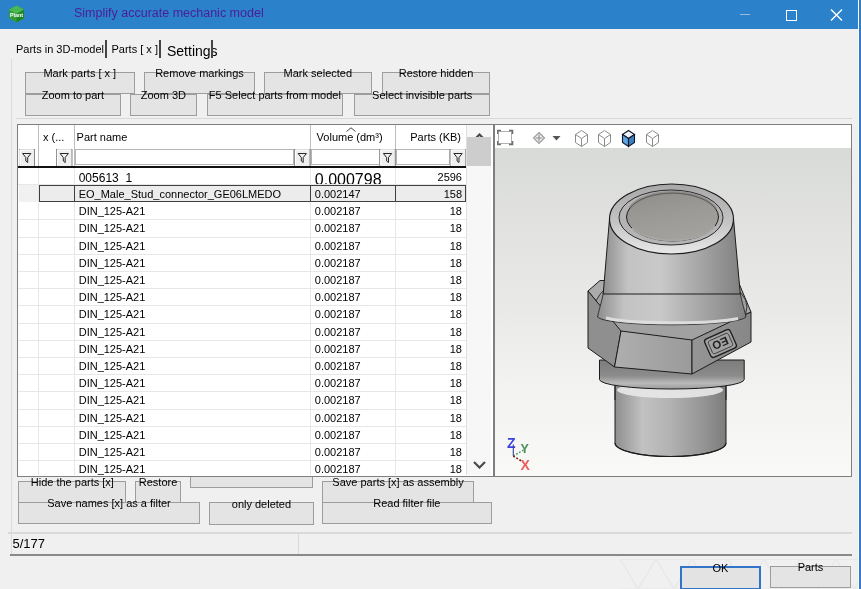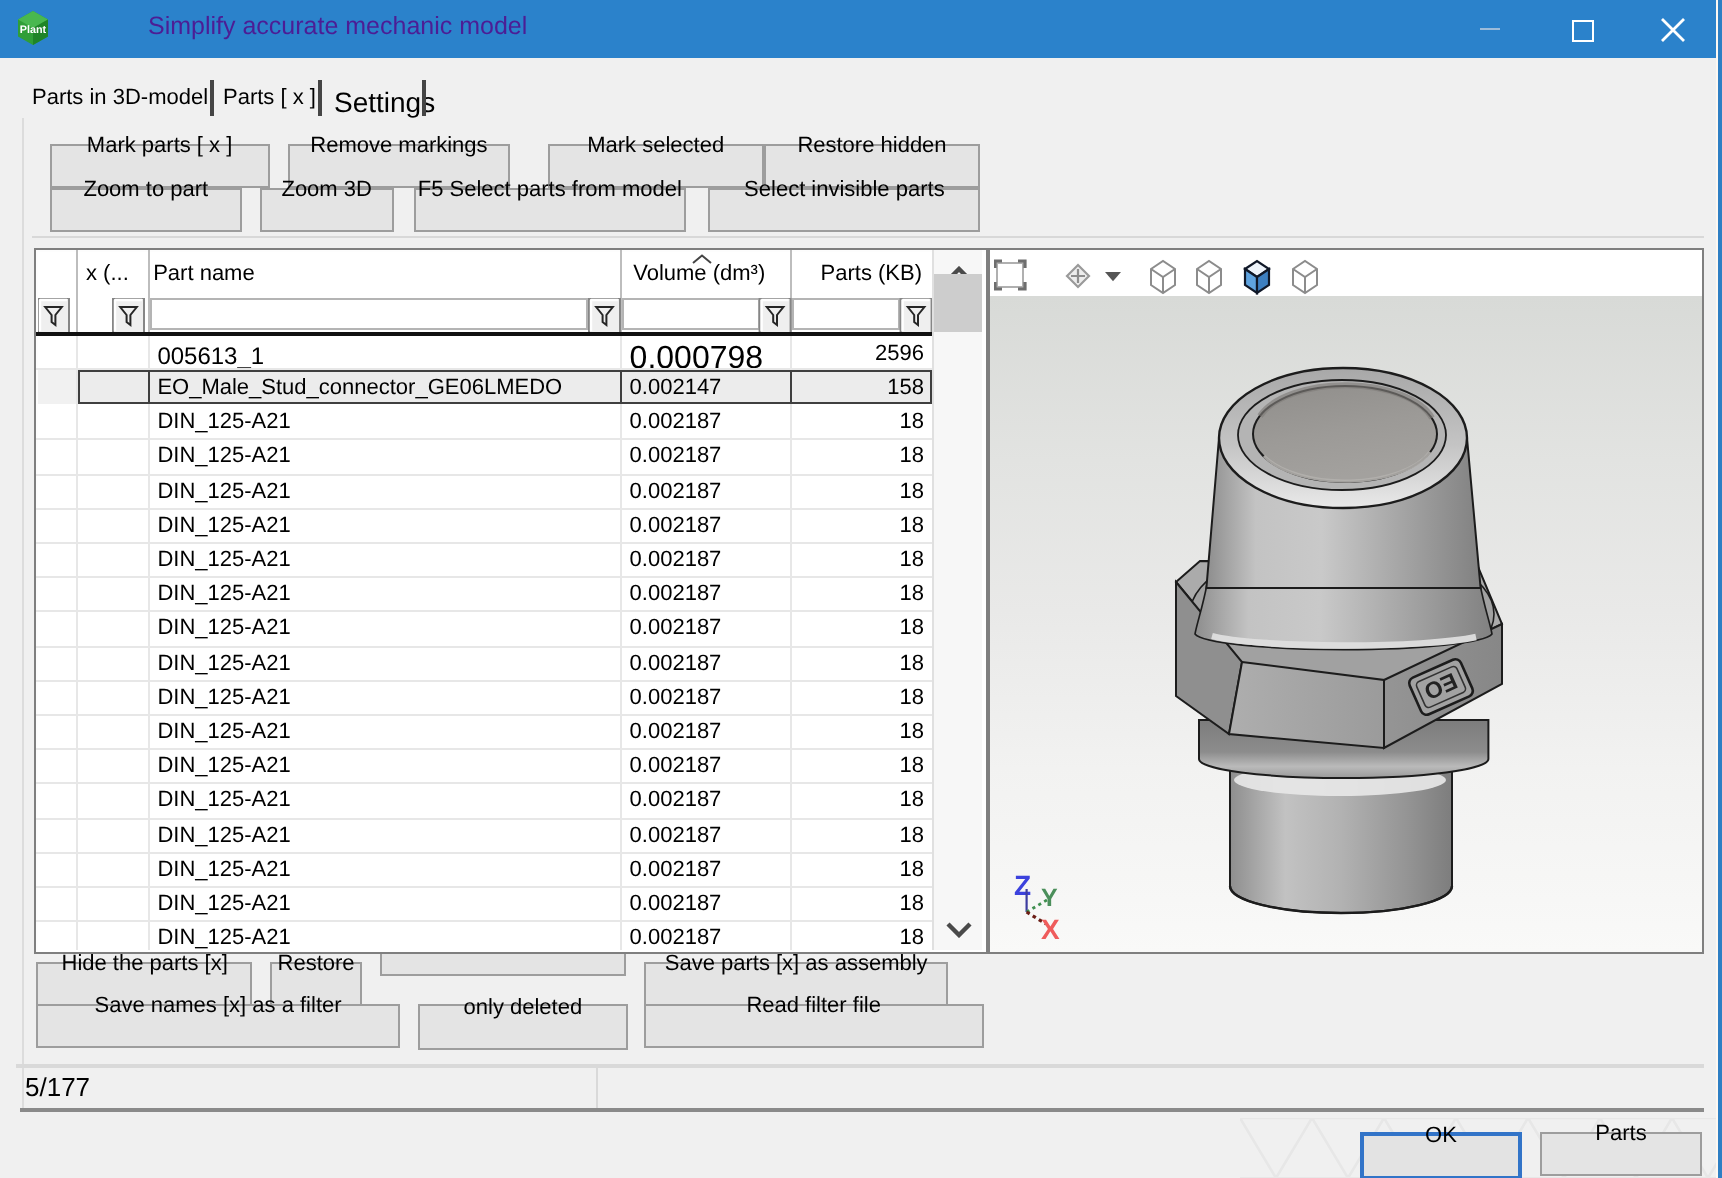--- a/index.html
+++ b/index.html
@@ -37,21 +37,21 @@
 
 <div class="abs" style="left:11px;top:59px;width:1px;height:495px;background:#dcdcdc;"></div>
 <div class="abs" style="left:16px;top:117.6px;width:836px;height:1.2px;background:#d8d8d8;"></div>
 <div class="abs" style="left:10px;top:554.3px;width:842px;height:1.7px;background:#8a8a8a;"></div>
 <div class="abs" style="left:8px;top:532.4px;width:844px;height:1.2px;background:#d9d9d9;"></div>
 <div class="abs" style="left:298px;top:533.6px;width:1.2px;height:20px;background:#d9d9d9;"></div>
 <div class="abs" style="left:12.5px;top:537px;font-size:13px;line-height:13px;">5/177</div>
 
 <div class="btn" style="left:25px;top:72px;width:109.6px;height:18px;">Mark parts [ x ]</div>
 <div class="btn" style="left:144.2px;top:72px;width:110.6px;height:18px;">Remove markings</div>
-<div class="btn" style="left:263.5px;top:72px;width:108.7px;height:18px;margin-left:10px;">Mark selected</div>
+<div class="btn" style="left:263.5px;top:72px;width:108.7px;height:18px;">Mark selected</div>
 <div class="btn" style="left:382px;top:72px;width:108px;height:18px;">Restore hidden</div>
 <div class="btn" style="left:25px;top:94px;width:95.8px;height:18px;">Zoom to part</div>
 <div class="btn" style="left:130.1px;top:94px;width:66.5px;height:18px;">Zoom 3D</div>
 <div class="btn" style="left:206.5px;top:94px;width:136.8px;height:18px;">F5 Select parts from model</div>
 <div class="btn" style="left:353.9px;top:94px;width:136.6px;height:18px;">Select invisible parts</div>
 
 <div class="btn" style="left:18.2px;top:480.5px;width:108.3px;height:17px;">Hide the parts [x]</div>
 <div class="btn" style="left:134.8px;top:480.5px;width:46.5px;height:17px;">Restore</div>
 <div class="btn" style="left:189.7px;top:466px;width:123.1px;height:17px;text-decoration:underline;">Delete parts [x] in model</div>
 <div class="btn" style="left:322.1px;top:480.5px;width:152px;height:17px;">Save parts [x] as assembly</div>

